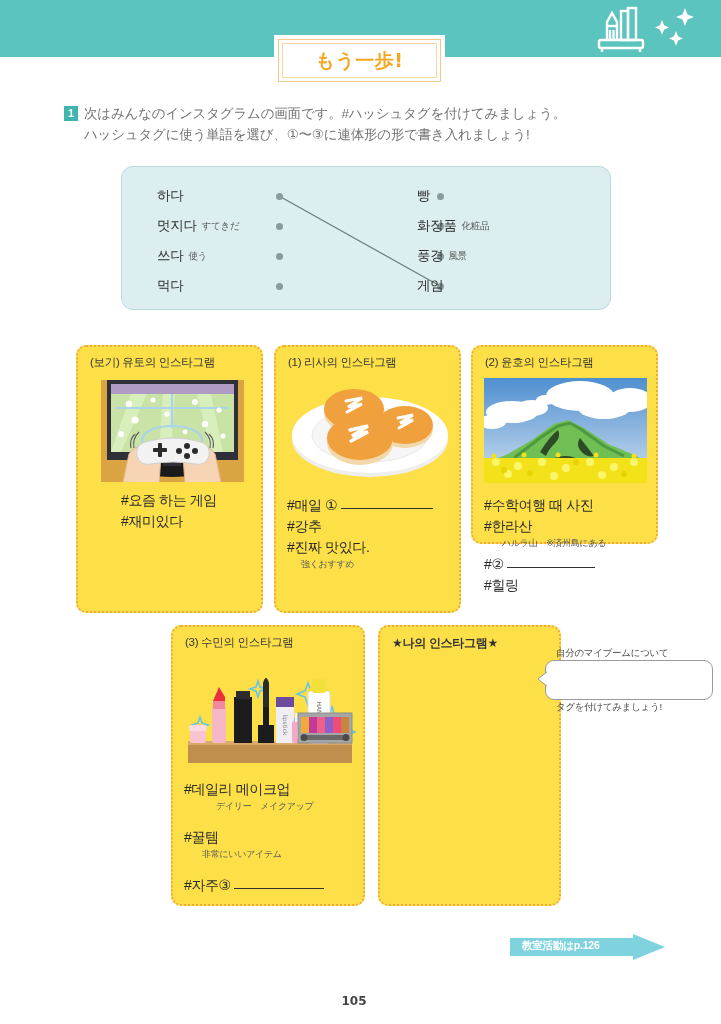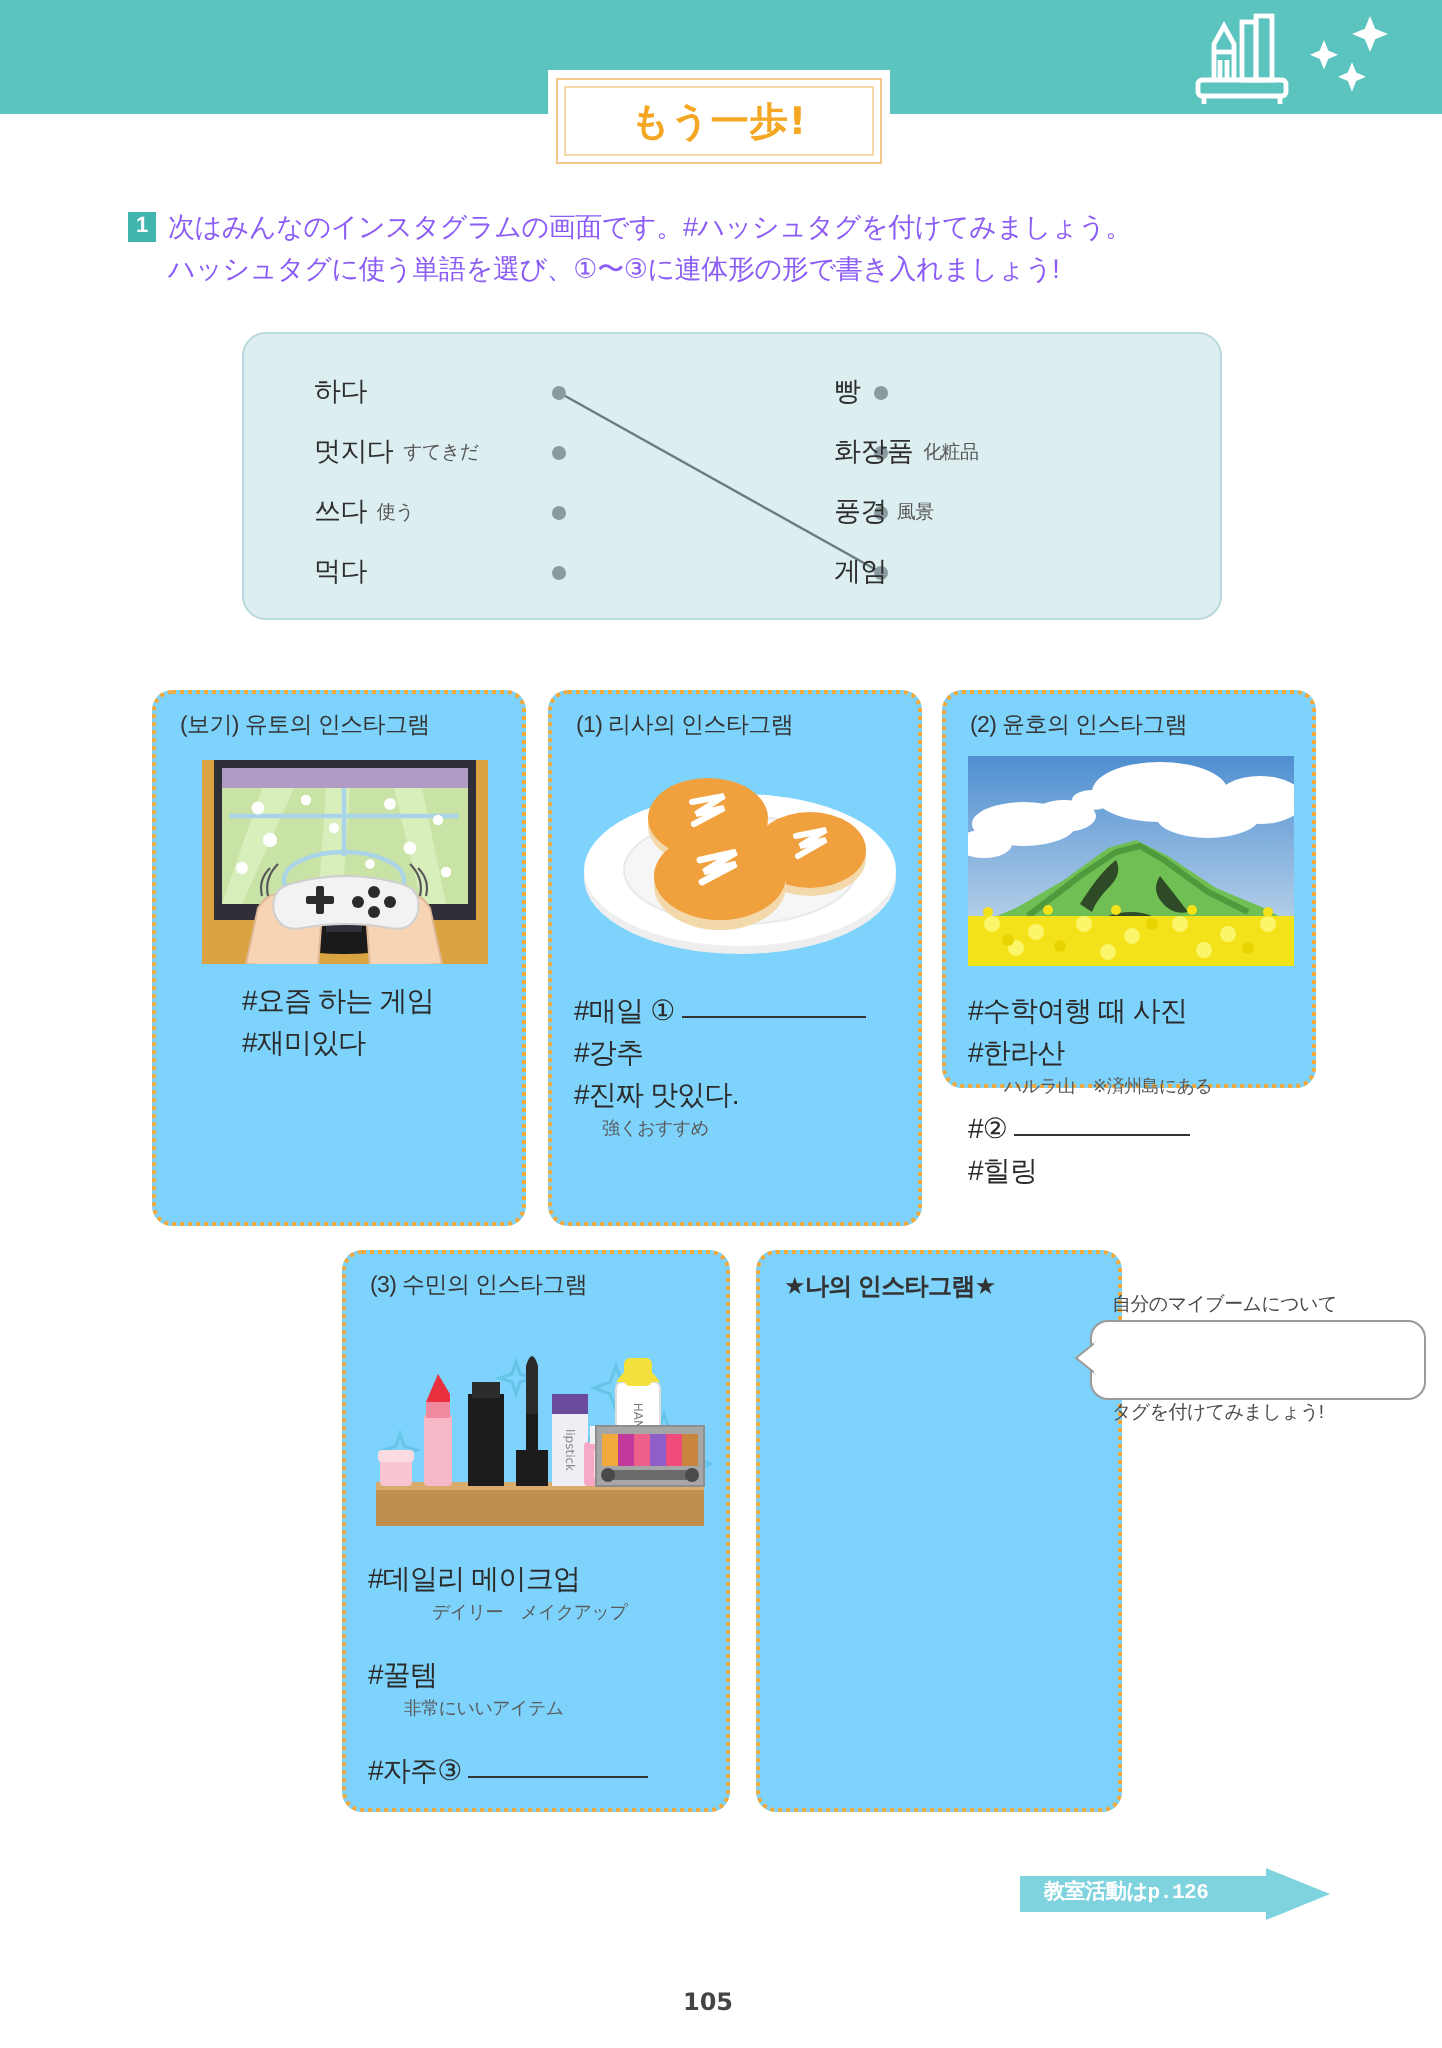--- a/index.html
+++ b/index.html
@@ -37,21 +37,21 @@
 
   
   .instr { position: absolute; left: 64px; top: 103px; width: 620px; }
   .instr-row { display: flex; align-items: flex-start; }
   .num-badge {
     display: inline-block; width: 14px; height: 15px; background: #3fb5ae;
     color: #fff; font-size: 11px; font-weight: bold; line-height: 15px;
     text-align: center; margin-right: 6px; margin-top: 3px; flex: none;
   }
   .instr-l1, .instr-l2 {
-    font-size: 13.5px; color: #8b5cf6; line-height: 21px;
+    font-size: 13.5px; color: #737373; line-height: 21px;
     letter-spacing: -0.2px; white-space: nowrap;
   }
   .instr-l2 { margin-left: 20px; }
 
   
   .matchbox {
     position: absolute; left: 121px; top: 166px; width: 490px; height: 144px;
     background: #dceef0; border: 1px solid #b9d9dd; border-radius: 12px;
   }
   .match-col { position: absolute; }
@@ -64,21 +64,21 @@
   .mrow .ko { font-weight: normal; letter-spacing: -.3px; }
   .mrow .jp { font-size: 9.5px; color: #555; margin-left: 5px; letter-spacing:-.3px;}
   .dot {
     position: absolute; width: 7px; height: 7px; border-radius: 50%;
     background: #8a9ba0;
   }
   .match-svg { position: absolute; left: 0; top: 0; width: 490px; height: 144px; pointer-events:none;}
 
   
   .card {
-    position: absolute; background: #7dd3fc;
+    position: absolute; background: #fde047;
     border: 2px dotted #f0a93a; border-radius: 10px;
   }
   .card-title {
     position: absolute; left: 12px; top: 8px;
     font-size: 11.5px; color: #333; letter-spacing: -.3px; white-space:nowrap;
   }
   .card-img {
     position: absolute; overflow: hidden; background:#fff;
   }
   .tags { position: absolute; left: 11px; }
@@ -104,21 +104,21 @@
     gap: 40px;
   }
   .bubble-line { font-size: 9.5px; color: #4a4a4a; line-height: 14px; letter-spacing:-.3px;}
   .bubble-tail { position: absolute; left: -9px; top: 9px; width: 11px; height: 18px; }
 
   
   .ref-arrow { position: absolute; left: 510px; top: 934px; width: 155px; height: 26px; }
   .ref-text {
     position: absolute; left: 522px; top: 939px;
     font-size: 10.5px; font-weight: bold; color: #ffffff; letter-spacing: -.2px;
-    font-family: Liberation Mono, monospace;
+    font-family: Liberation Sans, sans-serif;
   }
   .pagenum {
     position: absolute; left: 0; top: 994px; width: 708px; text-align: center;
     font-size: 12px; font-weight: bold; color: #444;
     font-family:"DejaVu Sans", sans-serif;
   }
 </style>
 </head>
 <body>
 

